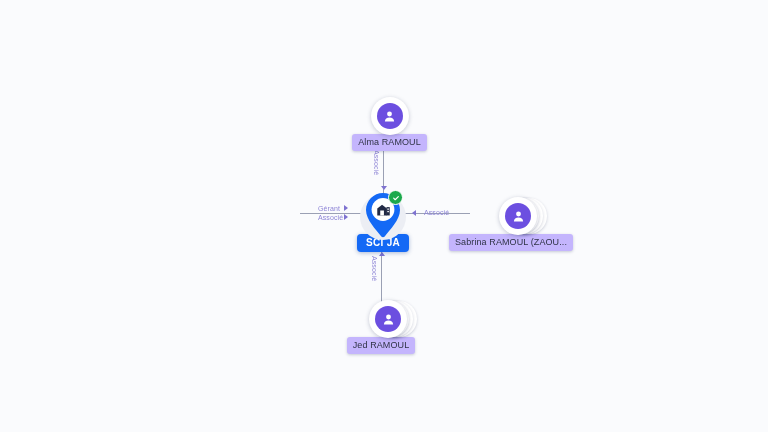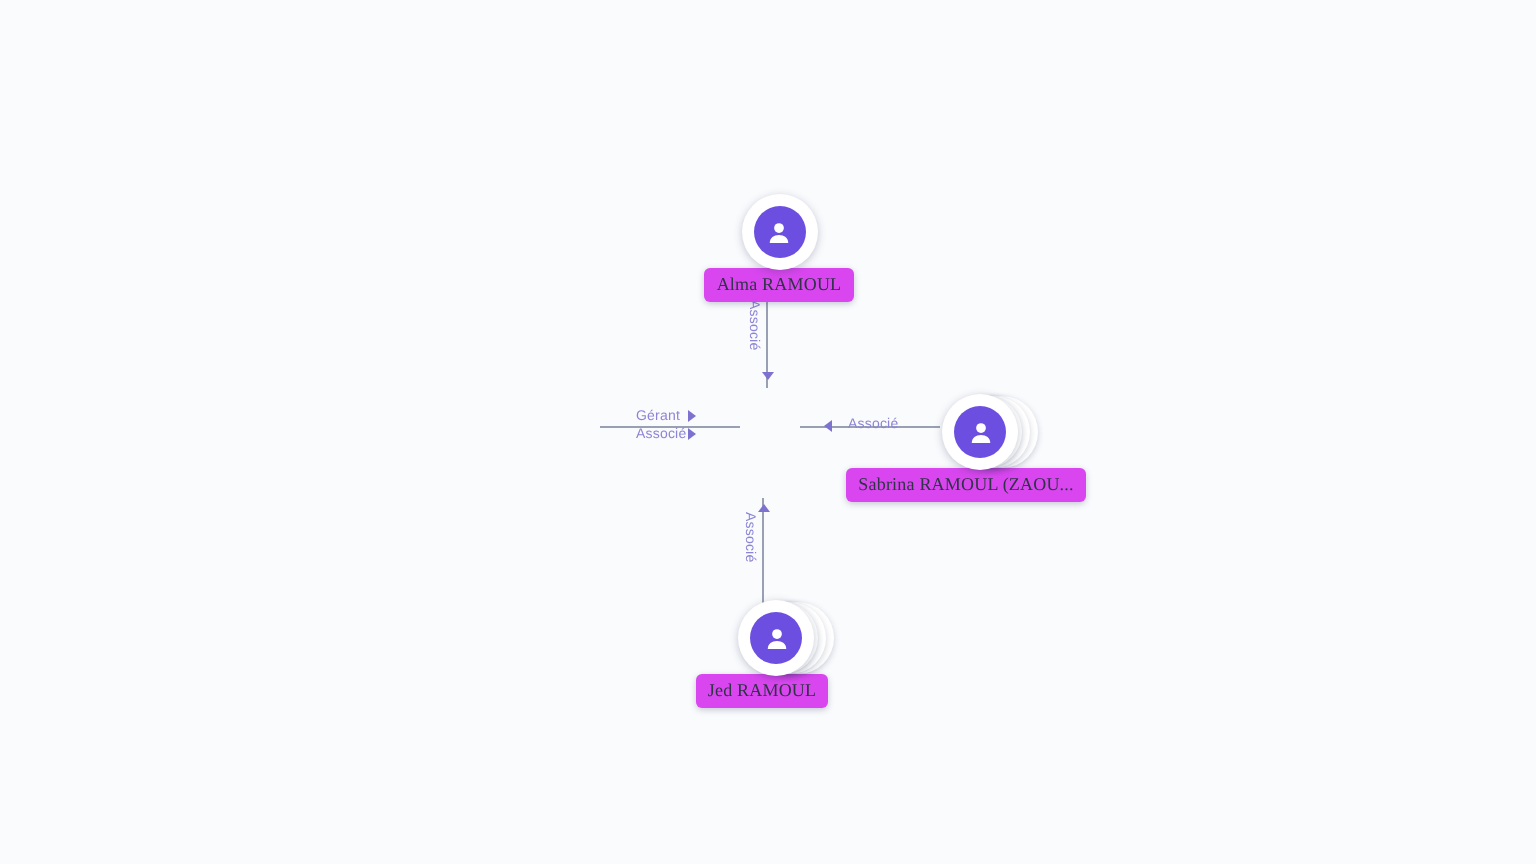--- a/index.html
+++ b/index.html
@@ -107,32 +107,31 @@
     border-radius: 50%;
     background: #6c4fe0;
     display: flex;
     align-items: center;
     justify-content: center;
   }
   .avatar-inner svg { display: block; }
 
   .node-label {
     margin-top: -2px;
-    background: #d946ef;
+    background: #c4b5fd;
     border-radius: 3px;
     padding: 3px 6px 4px;
     font-size: 9px;
     color: #2f3346;
     letter-spacing: .1px;
     white-space: nowrap;
     box-shadow: 0 1px 3px rgba(40,50,90,.25);
     max-width: 116px;
     overflow: hidden;
     text-overflow: ellipsis;
-    font-family: Liberation Serif, serif;
   }
 
   
   #company-node {
     position: absolute;
     display: flex;
     flex-direction: column;
     align-items: center;
   }
   .pin-halo {
@@ -218,21 +217,21 @@
             <circle cx="12" cy="8" r="3.9" fill="#ffffff"></circle>
             <path d="M4.6 20c0-4.1 3.3-6.4 7.4-6.4s7.4 2.3 7.4 6.4z" fill="#ffffff"></path>
           </svg>
         </div>
       </div>
     </div>
     <div class="node-label">Alma RAMOUL</div>
   </div>
 
 
-  <div class="node" style="left:424px; top:196px; width:118px;">
+  <div class="node" style="left:452px; top:196px; width:118px;">
     <div class="avatar-wrap" style="margin-left:16px;">
       <div class="stack-card s3"></div>
       <div class="stack-card s2"></div>
       <div class="stack-card s1"></div>
       <div class="avatar">
         <div class="avatar-inner">
           <svg width="15" height="15" viewBox="0 0 24 24" aria-hidden="true">
             <circle cx="12" cy="8" r="3.9" fill="#ffffff"></circle>
             <path d="M4.6 20c0-4.1 3.3-6.4 7.4-6.4s7.4 2.3 7.4 6.4z" fill="#ffffff"></path>
           </svg>
@@ -252,14 +251,38 @@
           <svg width="15" height="15" viewBox="0 0 24 24" aria-hidden="true">
             <circle cx="12" cy="8" r="3.9" fill="#ffffff"></circle>
             <path d="M4.6 20c0-4.1 3.3-6.4 7.4-6.4s7.4 2.3 7.4 6.4z" fill="#ffffff"></path>
           </svg>
         </div>
       </div>
     </div>
     <div class="node-label">Jed RAMOUL</div>
   </div>
 
+  <div id="company-node" style="left:362px; top:190px; width:42px;">
+    <div class="pin-halo"></div>
+    <div class="pin">
+      <svg width="42" height="50" viewBox="0 0 42 50" aria-hidden="true">
+        <path d="M21 3 C11.6 3 4 10.6 4 20 C4 30 14 39.5 19.3 46.4 C20.2 47.5 21.8 47.5 22.7 46.4 C28 39.5 38 30 38 20 C38 10.6 30.4 3 21 3 Z" fill="#1469f5"></path>
+        <circle cx="21" cy="19.5" r="11.4" fill="#ffffff"></circle>
+      </svg>
+      <div class="pin-icon">
+        <svg width="17" height="17" viewBox="0 0 24 24" aria-hidden="true">
+          <path d="M3.2 20.4 V10.6 L10 5.4 L16.8 10.6 V20.4 Z" fill="#222a45"></path>
+          <rect x="16.2" y="8.6" width="4.6" height="11.8" fill="#222a45"></rect>
+          <rect x="7.4" y="13.4" width="5.2" height="7" fill="#ffffff"></rect>
+          <rect x="17.4" y="10.6" width="2.2" height="1.8" fill="#ffffff"></rect>
+          <rect x="17.4" y="14" width="2.2" height="1.8" fill="#ffffff"></rect>
+        </svg>
+      </div>
+      <div class="verified-badge">
+        <svg width="8" height="8" viewBox="0 0 24 24" aria-hidden="true">
+          <path d="M5 12.6 L9.6 17.2 L19 7.6" fill="none" stroke="#ffffff" stroke-width="3.4" stroke-linecap="round" stroke-linejoin="round"></path>
+        </svg>
+      </div>
+    </div>
+    <div class="company-label">SCI JA</div>
+  </div>
 
 </div>
 
 </body></html>

